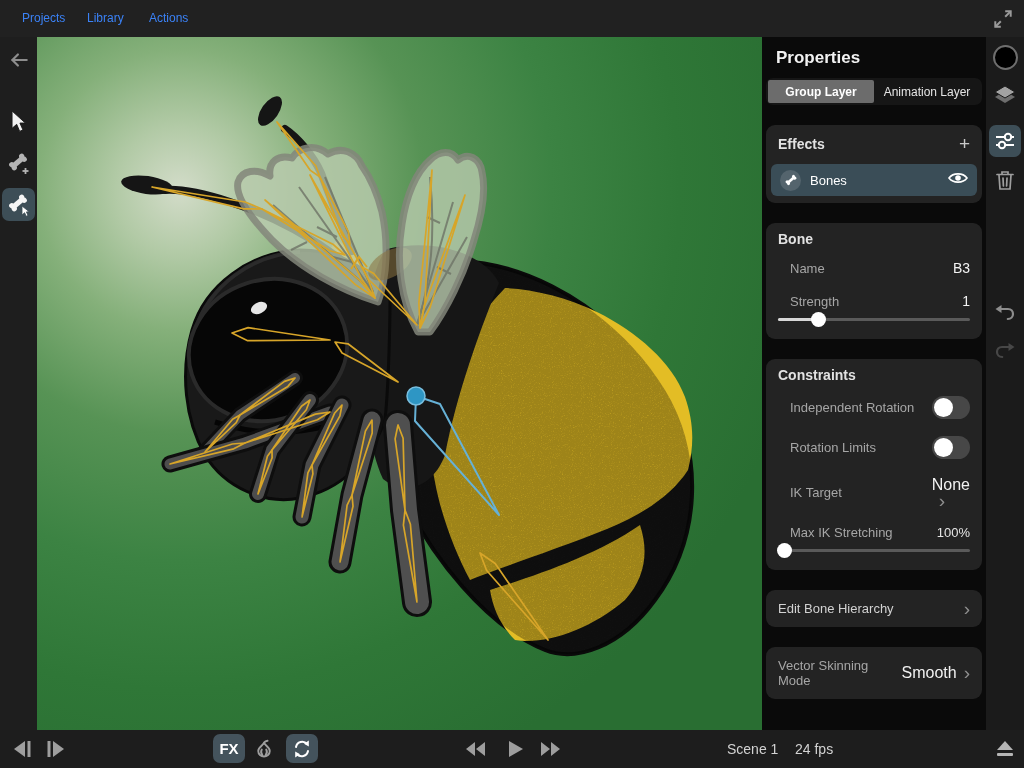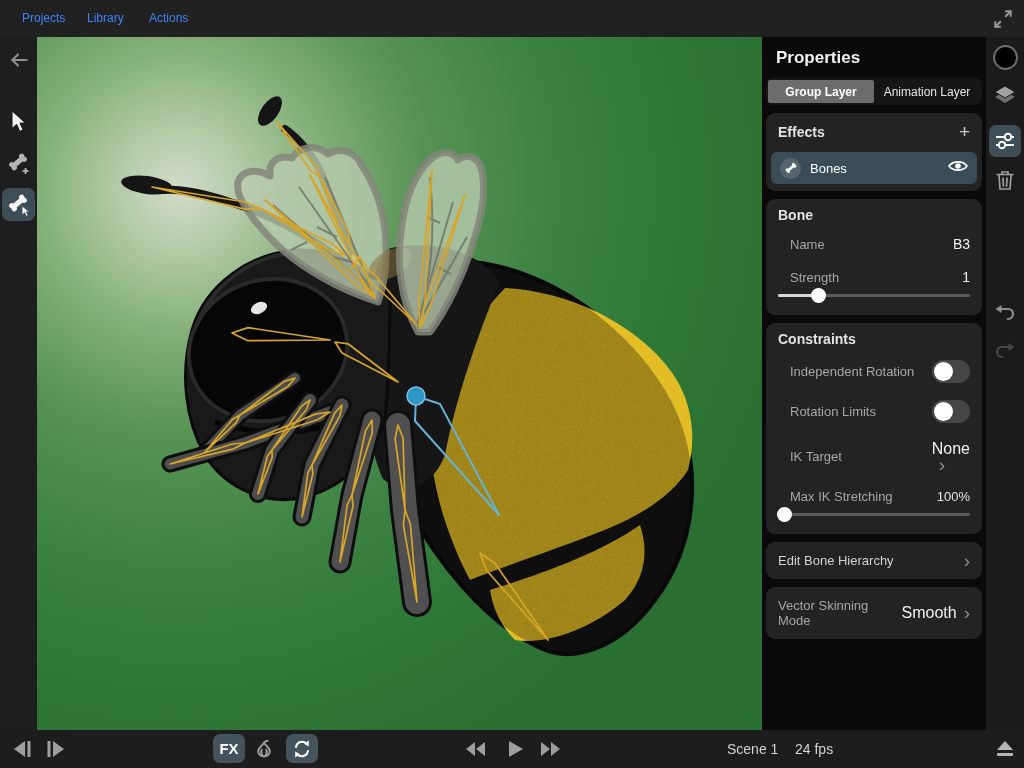--- a/index.html
+++ b/index.html
@@ -29,21 +29,21 @@
 
   
   .right-panel { position:absolute; left:762px; top:37px; width:224px; height:693px;
                  background:#0a0a0a; color:#ddd; }
   .panel-title { margin:11px 14px 0 14px; font-size:17px; font-weight:700; color:#f2f2f2; }
   .segmented { margin:10px 4px 0 4px; height:27px; background:#161616; border-radius:7px;
                display:flex; padding:2px; }
   .segment { flex:1; border-radius:2px; font-size:12px; color:#e4e4e4; display:flex;
              align-items:center; justify-content:center; }
   .segment.selected { background:#6c6c6c; color:#fff; font-weight:600; }
-  .card { margin:8px 4px 0 4px; background:#232323; border-radius:9px; padding:0 0 6px 0; }
+  .card { margin:20px 4px 0 4px; background:#232323; border-radius:9px; padding:0 0 6px 0; }
   .card-header { display:flex; justify-content:space-between; align-items:center;
                  padding:8px 12px 4px 12px; font-size:14px; font-weight:600; color:#e2e2e2; }
   .fx-row { margin:5px 5px 1px 5px; height:29px; border-radius:6px; background:#3a4d57;
             display:flex; align-items:center; padding:16px 9px; }
   .fx-row .bone-badge { width:21px; height:21px; border-radius:50%; background:#54646d;
             display:flex; align-items:center; justify-content:center; margin-right:9px; }
   .fx-row .fx-label { font-size:13px; color:#fff; flex:1; }
   .prow { display:flex; justify-content:space-between; align-items:center;
           padding:9px 12px 8px 24px; }
   .plabel { font-size:13px; color:#a6a6a6; }

